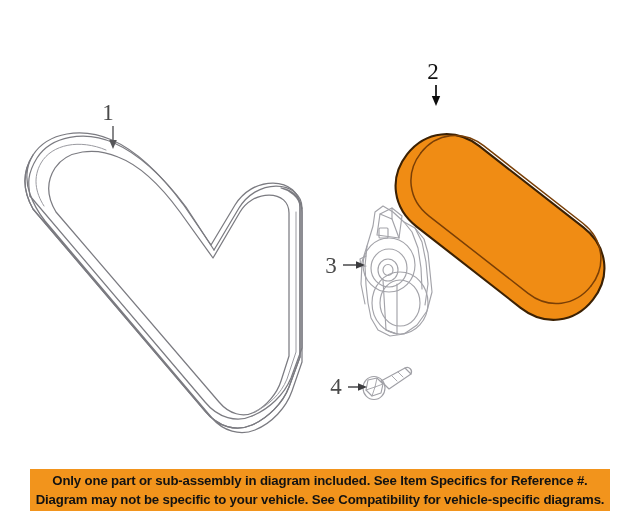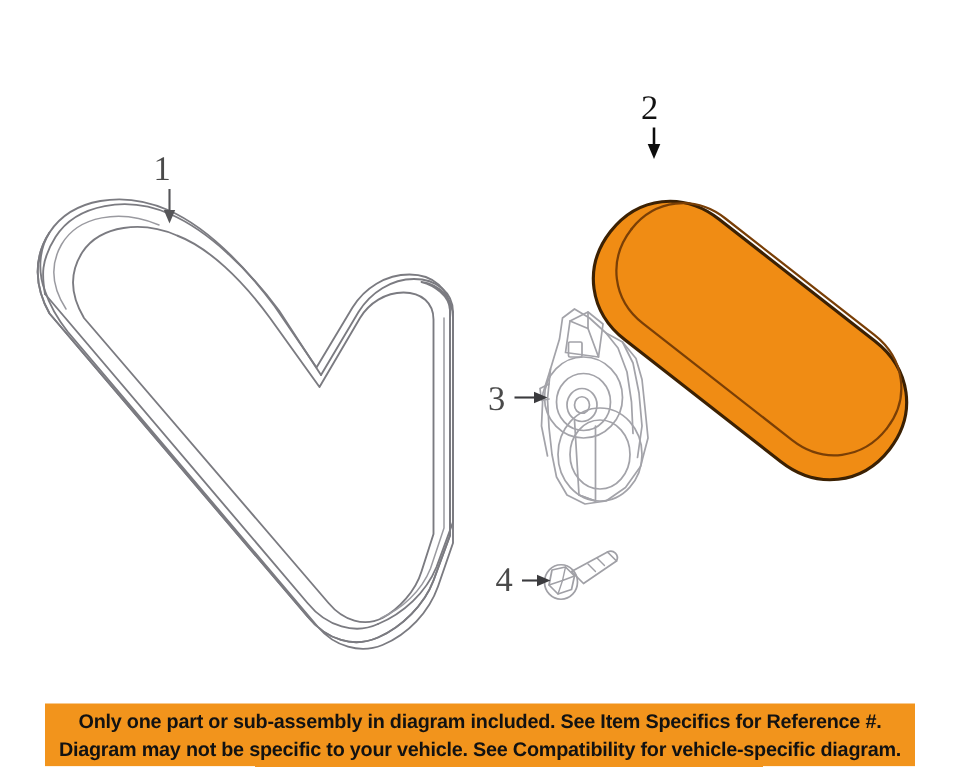--- a/index.html
+++ b/index.html
@@ -231,16 +231,16 @@
     <g>
       <text class="callout-number dark" x="433" y="79" text-anchor="middle">2</text>
       <line x1="436" y1="85" x2="436" y2="99" stroke="#0c0c0c" stroke-width="1.7"></line>
       <polygon points="436,106 431.8,96 440.2,96" fill="#0c0c0c"></polygon>
     </g>
 
   </svg>
 
   <div id="disclaimer-banner">
     <div class="disclaimer-line">Only one part or sub-assembly in diagram included. See Item Specifics for Reference #.</div>
-    <div class="disclaimer-line">Diagram may not be specific to your vehicle. See Compatibility for vehicle-specific diagram.</div>
+    <div class="disclaimer-line">Diagram may not be specific to your vehicle. See Compatibility for vehicle-specific diagrams.</div>
   </div>
 
 </div>
 
 </body></html>

